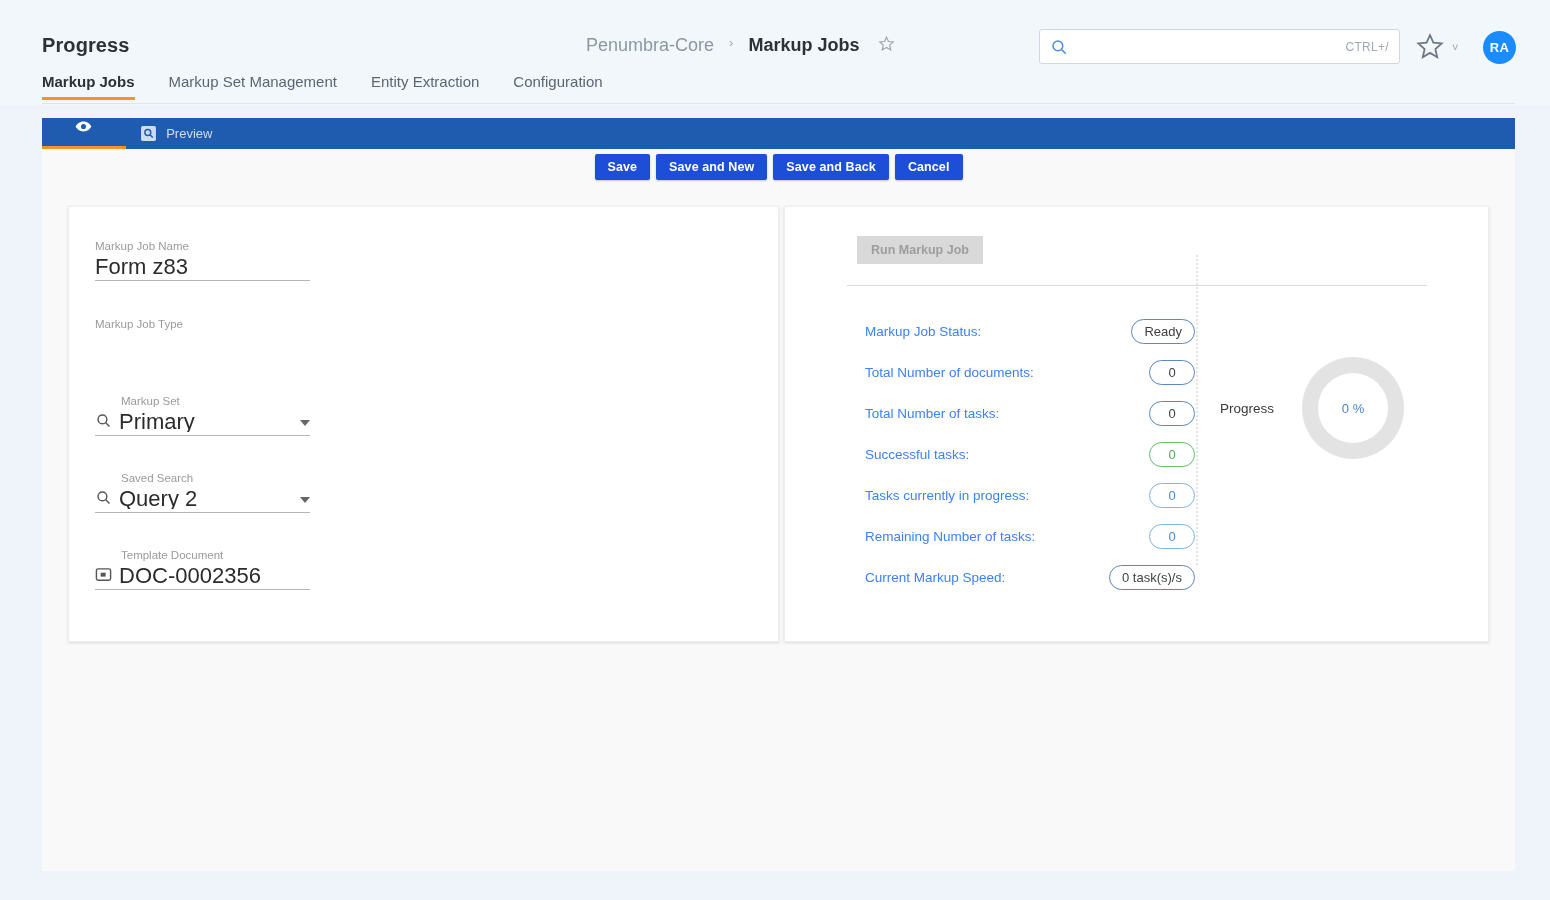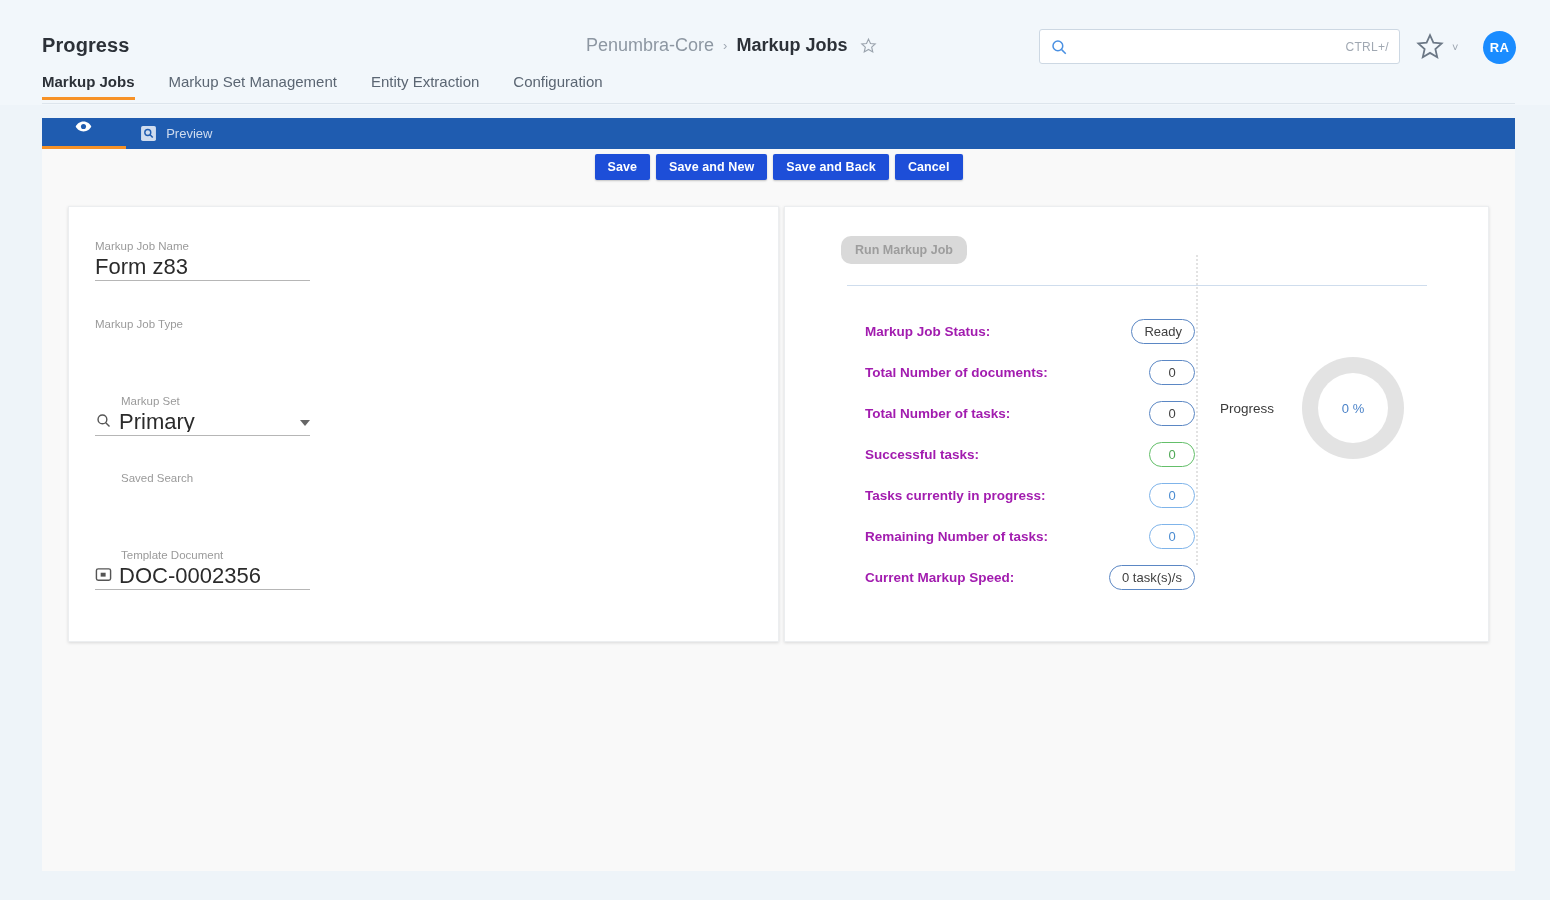--- a/index.html
+++ b/index.html
@@ -17,21 +17,21 @@
     background: #f2f7fb;
     display: flex; align-items: center;
   }
   .brand {
     position: absolute; left: 42px; top: 34px;
     font-size: 20px; font-weight: bold; color: #2c3138;
     letter-spacing: .1px;
   }
   .breadcrumb {
     position: absolute; left: 586px; top: 35px;
-    display: flex; align-items: center; gap: 9px;
+    display: flex; gap: 15px;
     font-size: 18px; color: #8d97a2;
   }
   .breadcrumb .crumb-sep { font-size: 13px; color: #9fa8b3; }
   .breadcrumb .crumb-current { color: #2c3138; font-weight: bold; }
   .star-outline {
     display:inline-block; width: 17px; height: 17px; margin-left: 4px;
   }
   .search-wrap {
     position: absolute; left: 1039px; top: 29px;
     width: 361px; height: 35px;
@@ -142,37 +142,37 @@
   .field .caret {
     width: 0; height: 0; margin-bottom: 6px;
     border-left: 5px solid transparent; border-right: 5px solid transparent;
     border-top: 6px solid #666; flex: 0 0 auto;
   }
   .field .lead-ico { width: 17px; height: 17px; margin-bottom: 3px; flex: 0 0 auto; }
   .field.indent .flabel { padding-left: 26px; }
 
   
   .run-btn {
-    position: absolute; left: 56px; top: 29px;
+    position: absolute; left: 72px; top: 29px;
     background: #d9d9d9; color: #9d9d9d;
-    border: 0; border-radius: 10px;
+    border: 0; border-radius: 0;
     font-family: "Liberation Sans", sans-serif;
     font-size: 12.5px; font-weight: bold;
     padding: 7px 14px; cursor: default;
   }
   .hr-blue {
     position: absolute; left: 62px; top: 78px; width: 580px; height: 1px;
     background: #cfdded;
   }
   .stats { position: absolute; left: 80px; top: 104px; width: 330px; }
   .stat-row {
     display: flex; align-items: center; height: 41px;
   }
   .stat-label {
-    flex: 1 1 auto; font-size: 13.5px; color: #a21caf; white-space: nowrap; font-weight: bold;
+    flex: 1 1 auto; font-size: 13.5px; color: #3b82f6; white-space: nowrap;
   }
   .pill {
     flex: 0 0 auto; min-width: 46px; height: 25px; padding: 0 12px;
     border: 1px solid #5b87c4; border-radius: 13px;
     display: flex; align-items: center; justify-content: center;
     font-size: 13px; color: #404040; background: #fff; white-space: nowrap;
   }
   .pill.lightblue { border-color: #7fb4ea; color: #4a8bd1; }
   .pill.green { border-color: #64bf6a; color: #4fa855; }
 
@@ -302,20 +302,30 @@
                 <line x1="15.2" y1="15.2" x2="20.5" y2="20.5"></line>
             </svg>
           </span>
           <div class="fvalue">Primary</div>
           <span class="caret"></span>
         </div>
       </div>
 
       <div class="field indent" style="left:26px; top:264px;">
         <div class="flabel">Saved Search</div>
+        <div class="fline">
+          <span class="lead-ico">
+            <svg viewBox="0 0 24 24" width="17" height="17" fill="none" stroke="#555" stroke-width="2">
+              <circle cx="10.5" cy="10.5" r="6.2"></circle>
+                <line x1="15.2" y1="15.2" x2="20.5" y2="20.5"></line>
+            </svg>
+          </span>
+          <div class="fvalue">Query 2</div>
+          <span class="caret"></span>
+        </div>
       </div>
 
       <div class="field indent" style="left:26px; top:341px;">
         <div class="flabel">Template Document</div>
         <div class="fline">
           <span class="lead-ico">
             <svg viewBox="0 0 24 24" width="17" height="17">
               <rect x="2" y="4" width="20" height="16" rx="2.5" fill="none" stroke="#555" stroke-width="2"></rect>
               <rect x="8" y="9.5" width="7" height="5.5" fill="#555"></rect>
             </svg>

